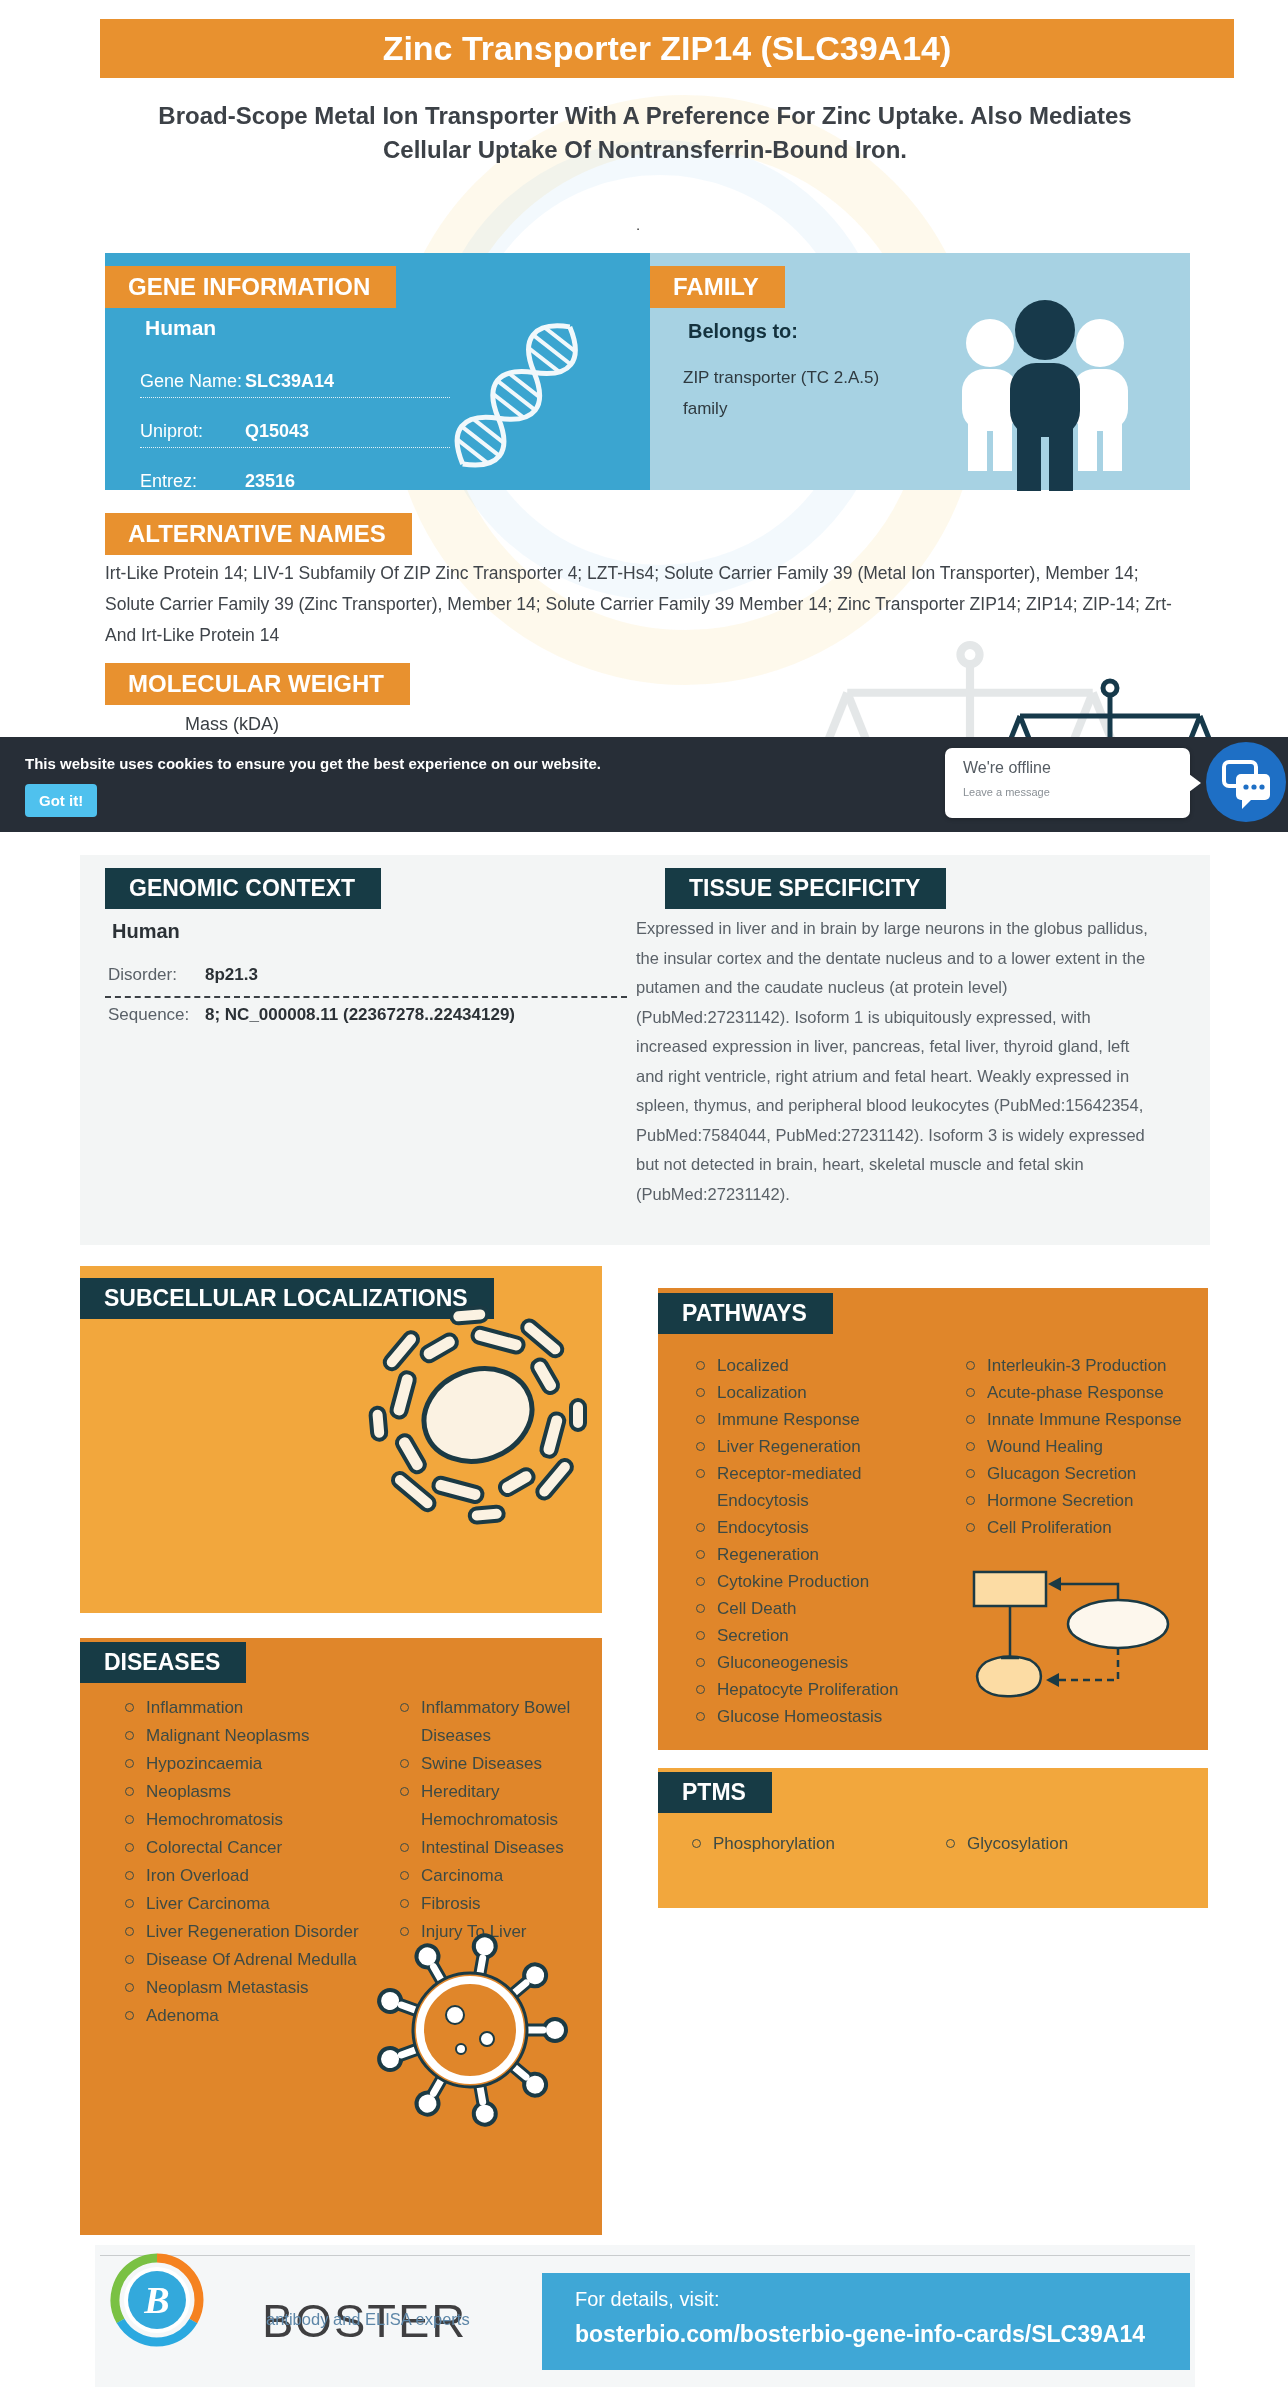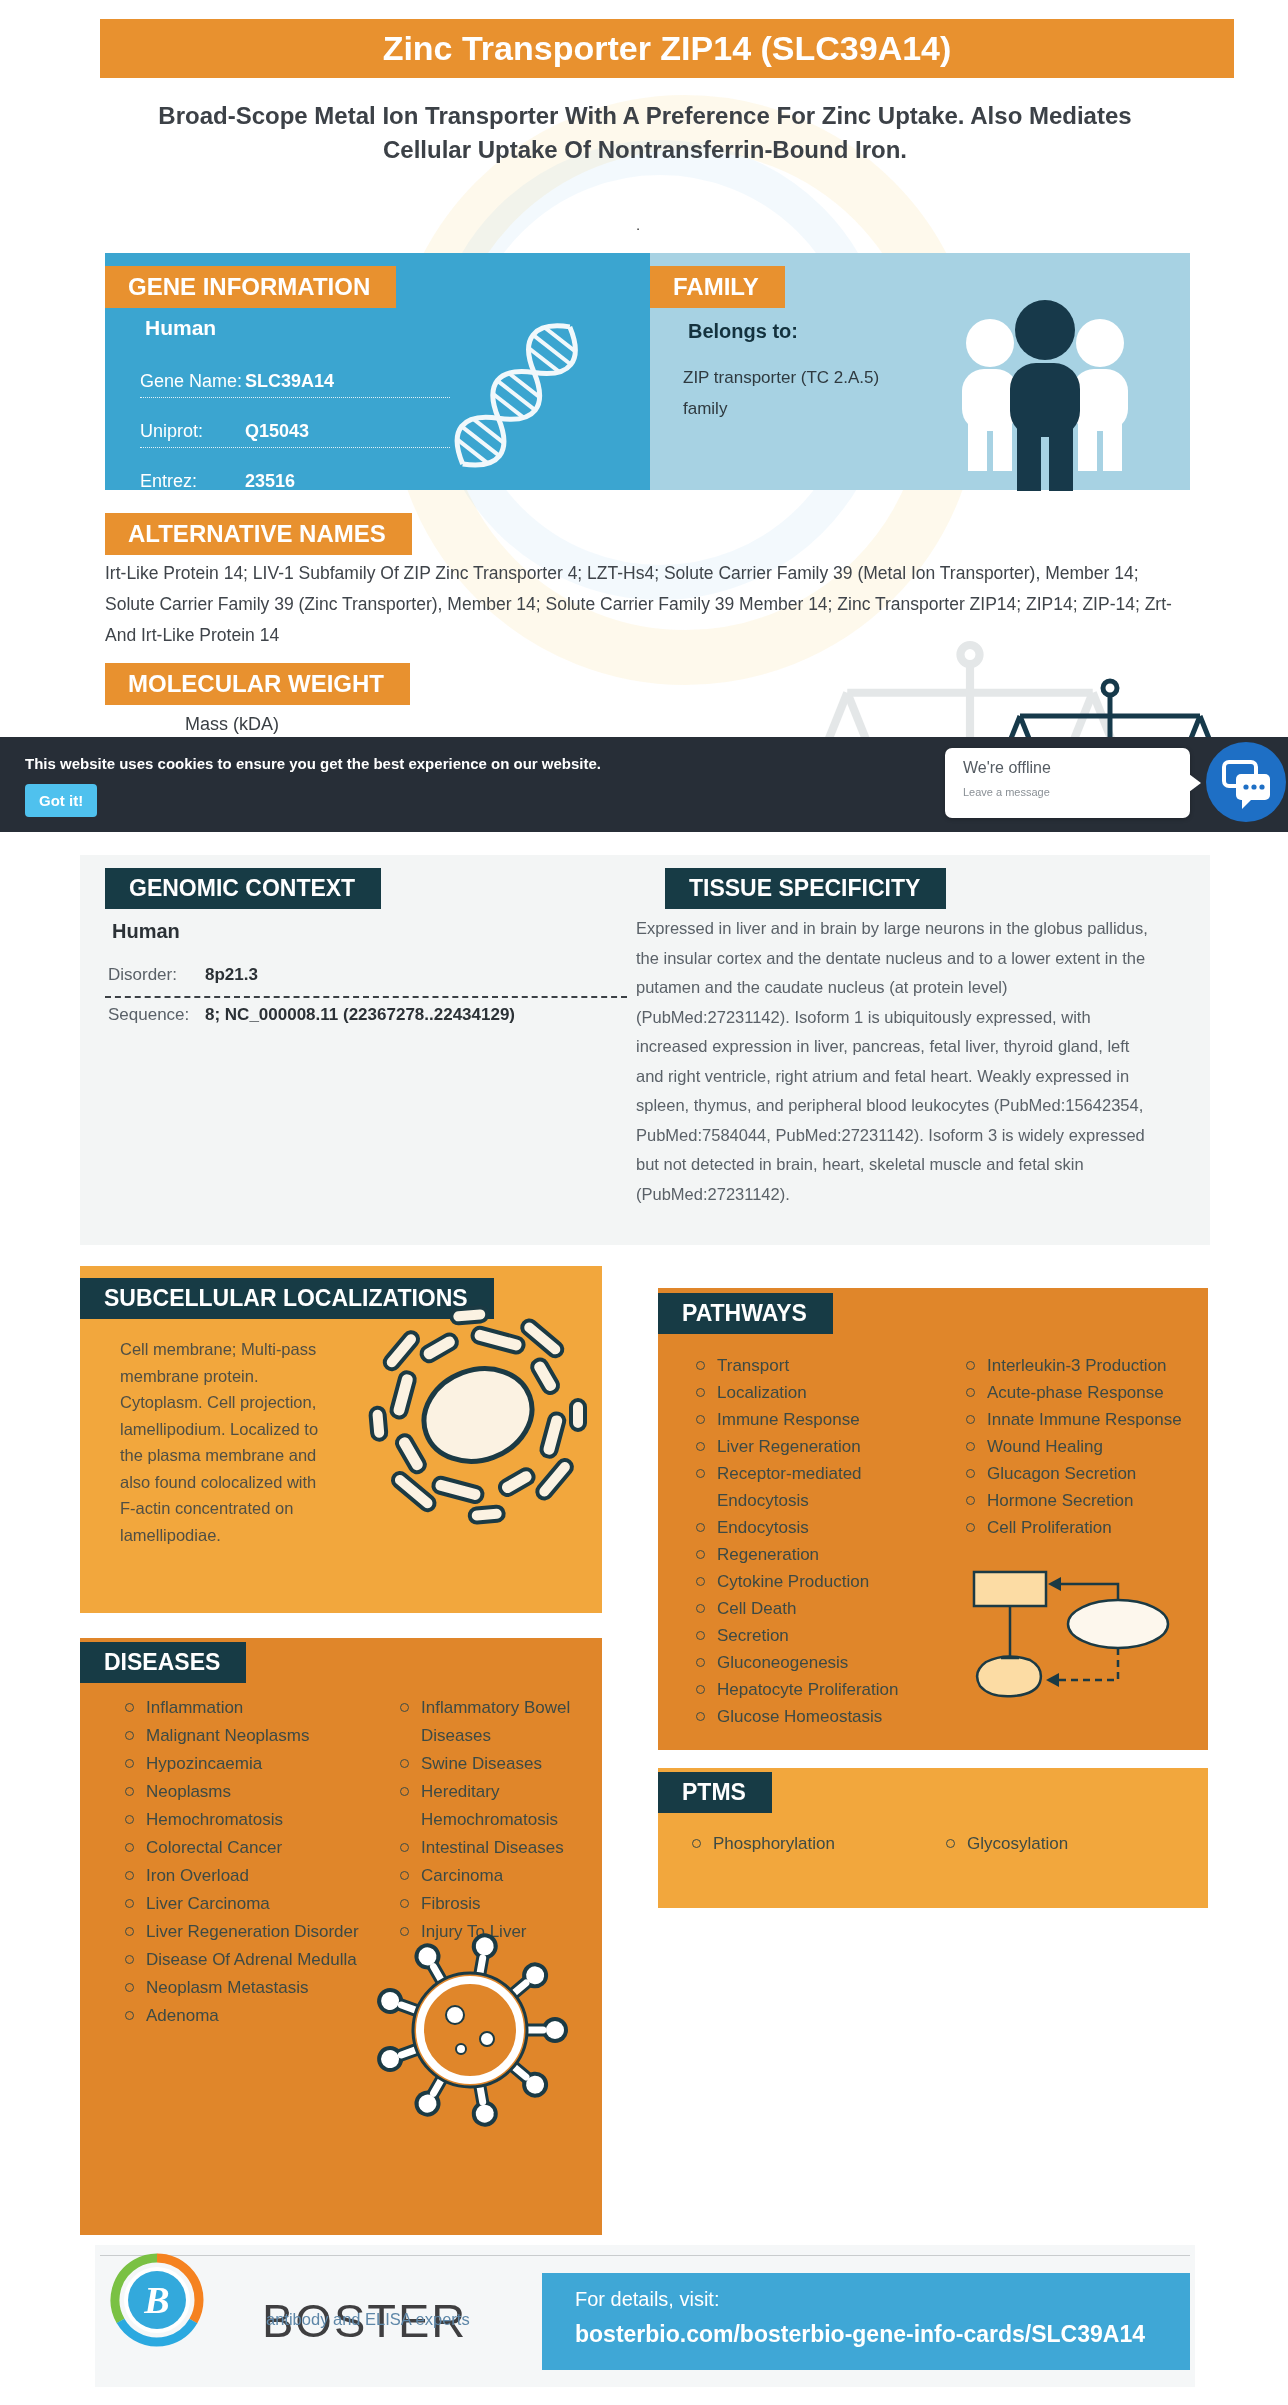--- a/index.html
+++ b/index.html
@@ -254,21 +254,20 @@
       <div class="gc-row">
       <span class="gc-label">Sequence:</span>
       <span class="gc-val">8; NC_000008.11 (22367278..22434129)</span>
     </div>
     </div>
   <div class="abs chip-teal tissue-chip">TISSUE SPECIFICITY</div>
   <div class="abs tissue-text">Expressed in liver and in brain by large neurons in the globus pallidus, the insular cortex and the dentate nucleus and to a lower extent in the putamen and the caudate nucleus (at protein level) (PubMed:27231142). Isoform 1 is ubiquitously expressed, with increased expression in liver, pancreas, fetal liver, thyroid gland, left and right ventricle, right atrium and fetal heart. Weakly expressed in spleen, thymus, and peripheral blood leukocytes (PubMed:15642354, PubMed:7584044, PubMed:27231142). Isoform 3 is widely expressed but not detected in brain, heart, skeletal muscle and fetal skin (PubMed:27231142).</div>
 
   <section class="abs subcell-box"></section>
   <div class="abs chip-teal subcell-chip">SUBCELLULAR LOCALIZATIONS</div>
-  <div class="abs subcell-text">Cell membrane; Multi-pass membrane protein. Cytoplasm. Cell projection, lamellipodium. Localized to the plasma membrane and also found colocalized with F-actin concentrated on lamellipodiae.</div>
   <svg class="abs organelle-icon" width="220" height="220" viewBox="0 0 220 220">
     <ellipse cx="110" cy="110" rx="55" ry="45" transform="rotate(-20 110 110)" fill="#FBF2E2" stroke="#1B3A44" stroke-width="5"></ellipse>
     <g fill="#FBF2E2" stroke="#1B3A44" stroke-width="4">
       <rect transform="rotate(15 110 110)" x="180" y="88" width="15" height="44" rx="7"></rect>
       <rect transform="rotate(60 110 110)" x="180" y="92" width="15" height="36" rx="7"></rect>
       <rect transform="rotate(105 110 110)" x="180" y="85" width="15" height="50" rx="7"></rect>
       <rect transform="rotate(150 110 110)" x="180" y="90" width="15" height="40" rx="7"></rect>
       <rect transform="rotate(195 110 110)" x="180" y="87" width="15" height="46" rx="7"></rect>
       <rect transform="rotate(240 110 110)" x="180" y="91" width="15" height="38" rx="7"></rect>
       <rect transform="rotate(285 110 110)" x="180" y="84" width="15" height="52" rx="7"></rect>
@@ -283,21 +282,21 @@
       <rect transform="rotate(310 110 110)" x="203" y="86" width="14" height="48" rx="7"></rect>
     </g>
   </svg>
 
   <section class="abs pathways-box"></section>
   <div class="abs chip-teal pathways-chip">PATHWAYS</div>
   <div class="abs list pw-col1">
 
   <div class="p-item">
       <span class="odot"></span>
-      <span>Transport</span>
+      <span>Localized</span>
     </div>
       <div class="p-item">
       <span class="odot"></span>
       <span>Localization</span>
     </div>
       <div class="p-item">
       <span class="odot"></span>
       <span>Immune Response</span>
     </div>
       <div class="p-item">

